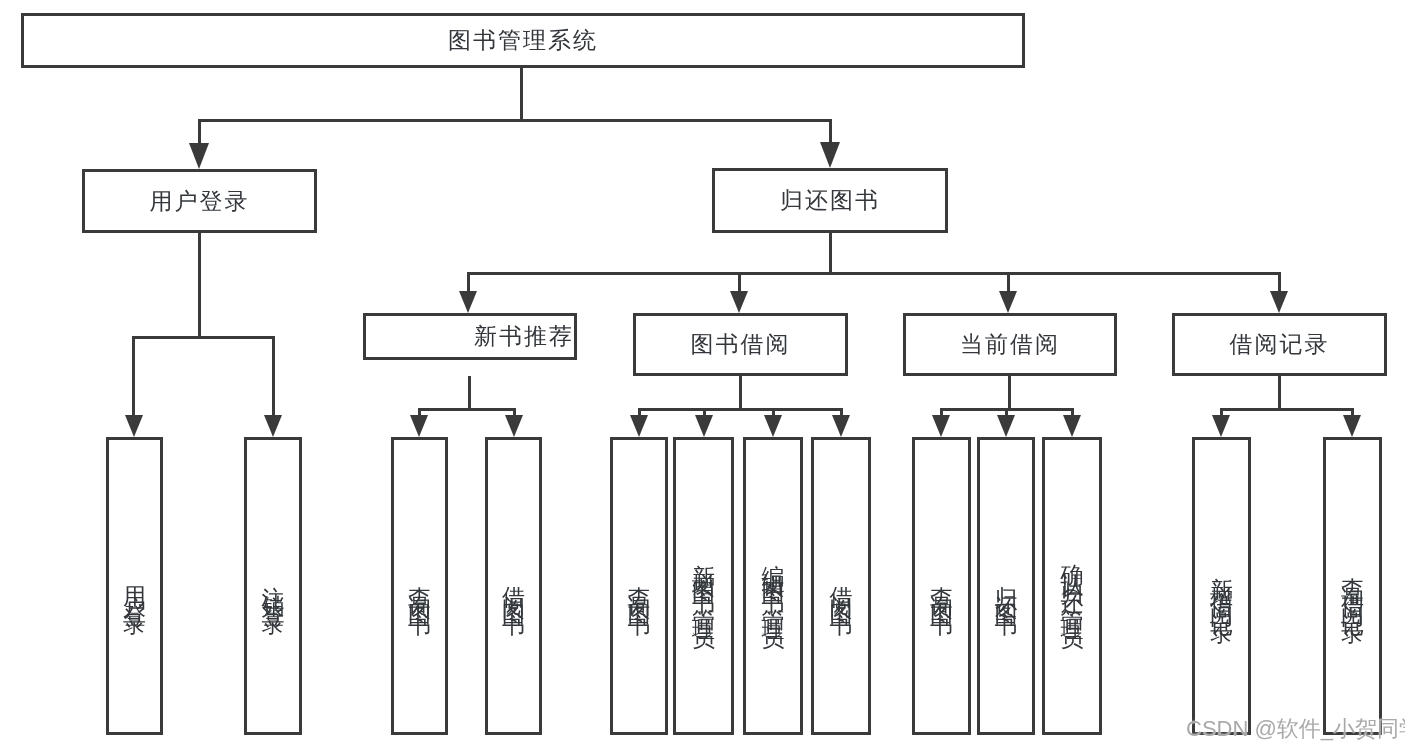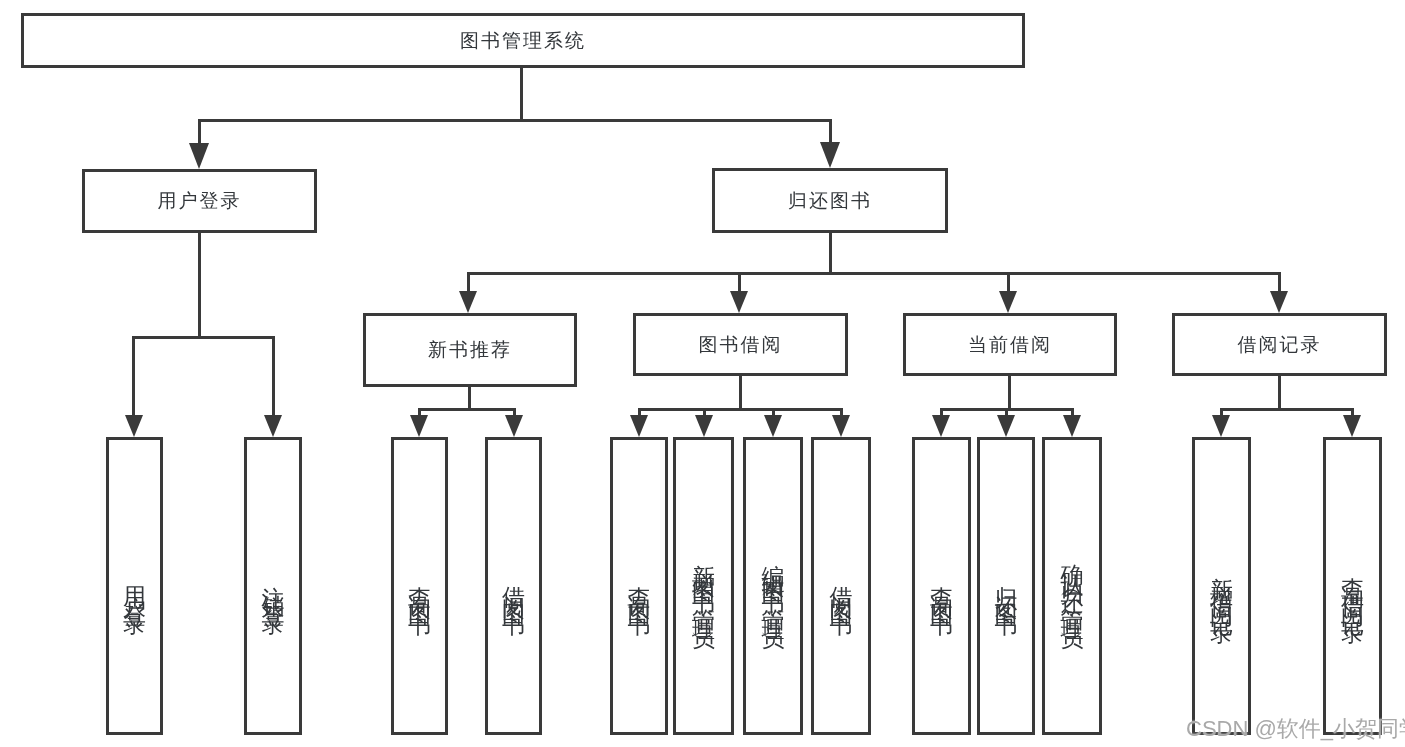--- a/index.html
+++ b/index.html
@@ -13,21 +13,21 @@
     overflow: hidden;
   }
   .box {
     position: absolute;
     box-sizing: border-box;
     border: 3px solid #3a3a3a;
     background: #ffffff;
     display: flex;
     align-items: center;
     justify-content: center;
-    font-size: 19px;
+    font-size: 23px;
     letter-spacing: 2px;
     z-index: 2;
   }
   .vbox {
     position: absolute;
     box-sizing: border-box;
     border: 3px solid #3a3a3a;
     background: #ffffff;
     display: flex;
     align-items: center;
@@ -112,21 +112,21 @@
   <div class="hline" style="left:467px; top:272px; width:814px;"></div>
   <div class="vline" style="left:467px; top:272px; height:22px;"></div>
   <div class="arrow" style="left:459px; top:291px;"></div>
   <div class="vline" style="left:738px; top:272px; height:22px;"></div>
   <div class="arrow" style="left:730px; top:291px;"></div>
   <div class="vline" style="left:1007px; top:272px; height:22px;"></div>
   <div class="arrow" style="left:999px; top:291px;"></div>
   <div class="vline" style="left:1278px; top:272px; height:22px;"></div>
   <div class="arrow" style="left:1270px; top:291px;"></div>
 
-  <div class="box" style="left:363px; top:313px; width:214px; height:74px;">
+  <div class="box" style="left:363px; top:313px; width:214px; height:47px;justify-content:flex-end;">
     <span>新书推荐</span>
   </div>
   <div class="box" style="left:903px; top:313px; width:214px; height:63px;">
     <span>当前借阅</span>
   </div>
   <div class="box" style="left:633px; top:313px; width:215px; height:63px;">
     <span>图书借阅</span>
   </div>
   <div class="box" style="left:1172px; top:313px; width:215px; height:63px;">
     <span>借阅记录</span>

